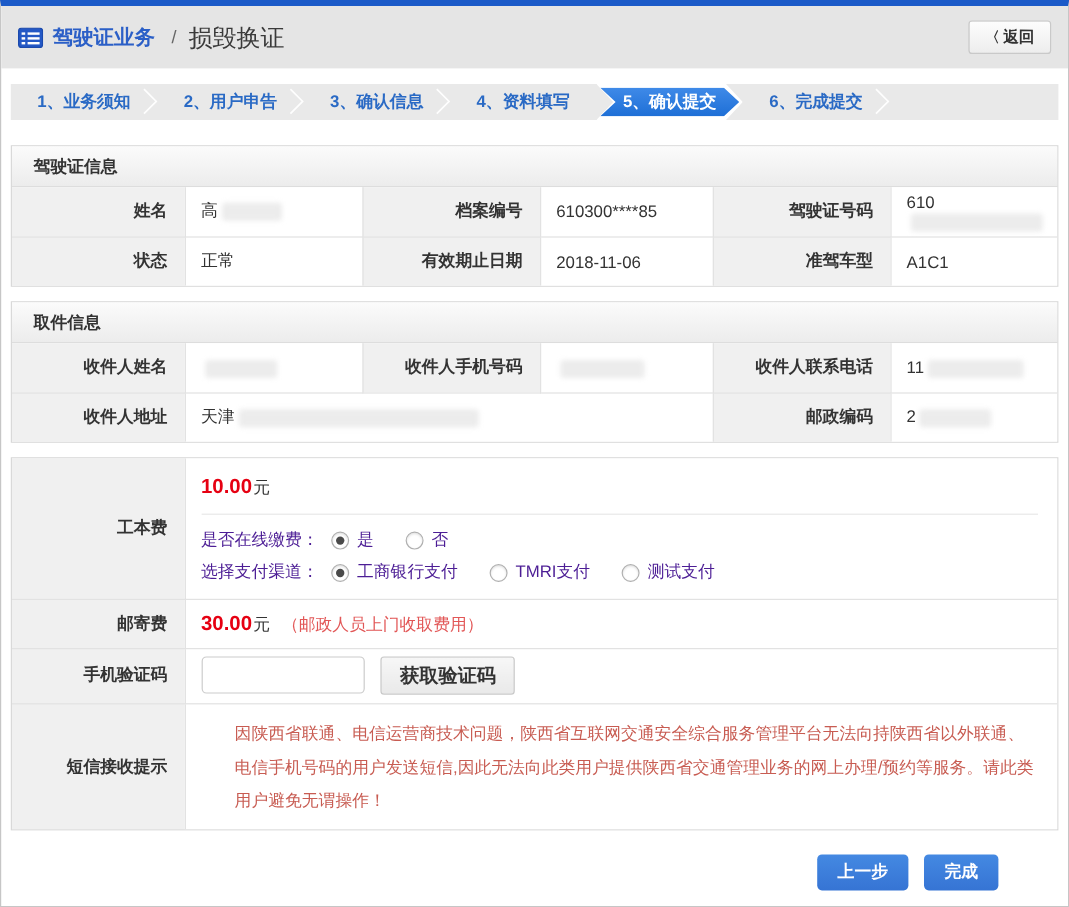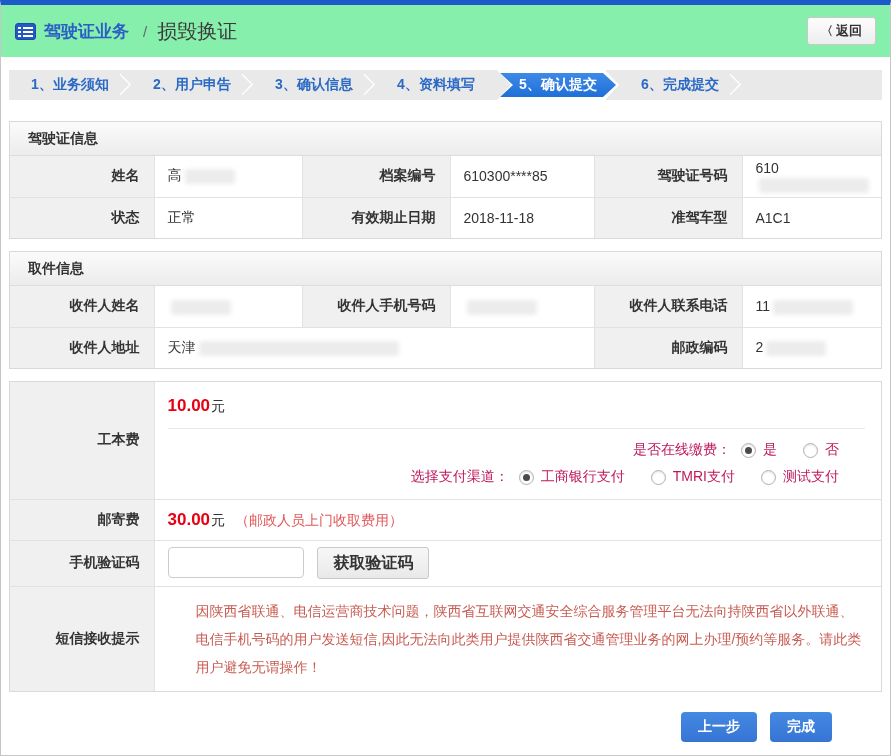--- a/index.html
+++ b/index.html
@@ -12,21 +12,21 @@
     width: 891px; height: 756px;
     border: 1px solid #c6c6c6;
     border-top: 5px solid #1b5ac8;
     background: #fff;
     overflow: hidden;
     position: relative;
   }
 
   
   .hdr {
-    height: 52px; background: #86efac;
+    height: 52px; background: #e5e5e5;
     display: flex; align-items: center;
     padding: 0 14px;
     gap: 40px;
   }
   .hdr-left { display: flex; align-items: center; gap: 8px; }
   .hdr-icon { display: inline-flex; }
   .hdr-title { color: #2b5fc7; font-size: 17px; font-weight: bold; }
   .hdr-sep { color: #666; font-size: 15px; margin: 0 2px 0 6px; }
   .hdr-sub { color: #3a3a3a; font-size: 20px; }
   .back-btn {
@@ -110,21 +110,21 @@
   }
   .w50 { width: 50px; } .w60 { width: 60px; } .w70 { width: 70px; }
   .w80 { width: 80px; } .w110 { width: 110px; } .w200 { width: 200px; }
 
   
   .fee-cell { padding: 0 0 0 32px; }
   .gb-cell { padding: 12px 16px 10px 16px; }
   .amount { color: #e60012; font-weight: bold; font-size: 17px; }
   .unit { color: #333; font-size: 14px; margin-left: 1px; }
   .fee-divider { border-top: 1px solid #e8e8e8; margin: 12px 0 12px 0; }
-  .fee-line { display: flex; align-items: center; margin-top: 9px; color: #be185d; justify-content: flex-end; }
+  .fee-line { display: flex; align-items: center; margin-top: 9px; color: #4c1d95; }
   .fee-line .qlabel { margin-right: 10px; }
   .radio-item { display: inline-flex; align-items: center; margin-right: 26px; gap: 7px; cursor: pointer; }
   .radio {
     width: 15px; height: 15px; border: 1px solid #b0b0b0; border-radius: 50%;
     background: #fff; display: inline-flex; align-items: center; justify-content: center;
     box-shadow: inset 0 1px 2px rgba(0,0,0,.12);
   }
   .radio .dot { width: 7px; height: 7px; border-radius: 50%; background: transparent; }
   .radio.checked .dot { background: #4a4a4a; }
   .note-red { color: #e25757; font-size: 14px; margin-left: 6px; }
@@ -235,21 +235,21 @@
         <td class="val"><span>高</span><span class="blur w50"></span></td>
         <td class="lbl">档案编号</td>
         <td class="val"><span>610300****85</span></td>
         <td class="lbl">驾驶证号码</td>
         <td class="val"><span>610</span><span class="blur w110"></span></td>
       </tr>
       <tr>
         <td class="lbl">状态</td>
         <td class="val"><span>正常</span></td>
         <td class="lbl">有效期止日期</td>
-        <td class="val"><span>2018-11-18</span></td>
+        <td class="val"><span>2018-11-06</span></td>
         <td class="lbl">准驾车型</td>
         <td class="val"><span>A1C1</span></td>
       </tr>
     </tbody>
       </table>
   </div>
 
   <div class="section">
     <div class="section-title">取件信息</div>
     <table class="info">

